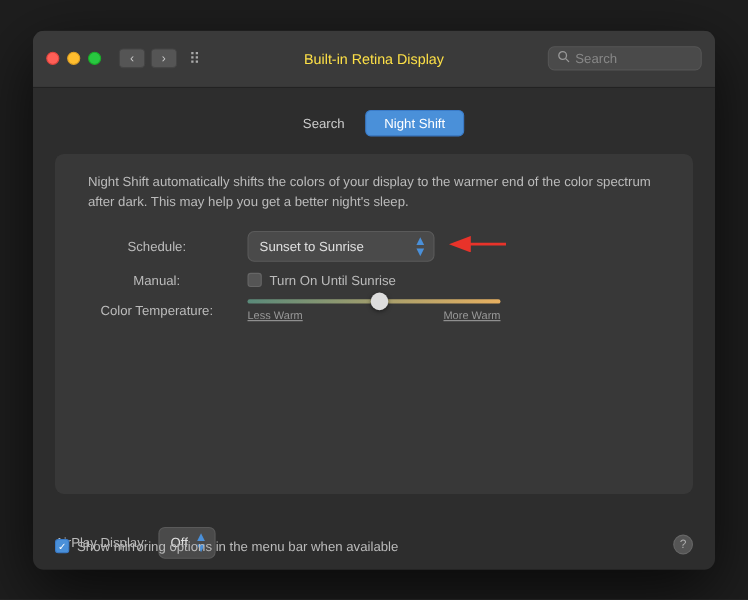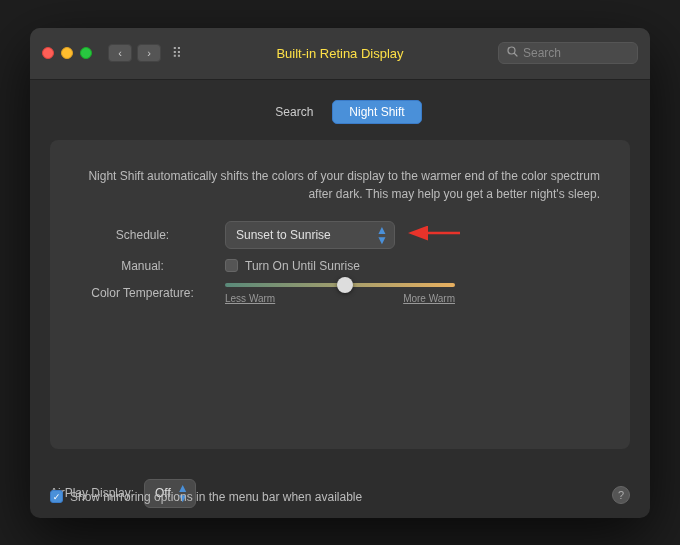--- a/index.html
+++ b/index.html
@@ -172,23 +172,22 @@
       flex: 1;
       display: flex;
       flex-direction: column;
     }
 
     .description {
       font-size: 12px;
       color: #bbb;
       line-height: 1.5;
       margin-bottom: 18px;
-      text-align: right;
+      text-align: left;
       padding: 0 10px;
-      margin-top: 11px;
     }
 
     
     .form-row {
       display: flex;
       align-items: center;
       margin-bottom: 10px;
     }
 
     .form-label {

